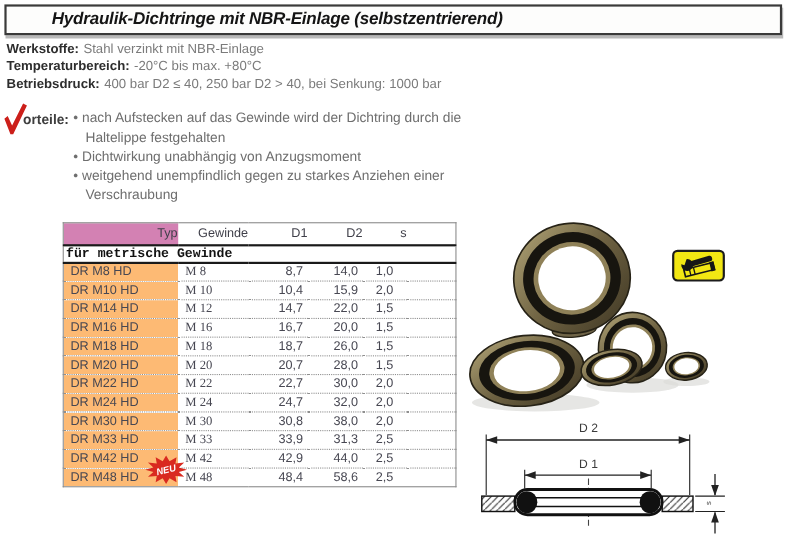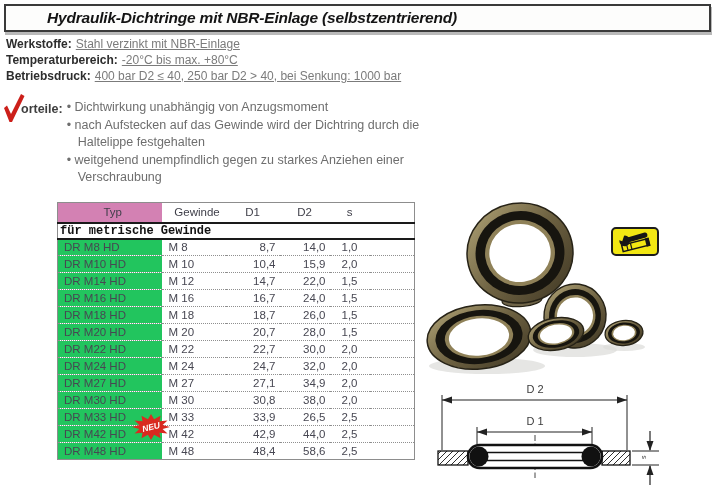--- a/index.html
+++ b/index.html
@@ -12,48 +12,48 @@
                background:#fdfdfc; border:2px solid #3a3a3a;
                box-shadow:1px 3px 0 #b9b9b9; display:flex; align-items:center;
                padding-left:41px; }
   .title-bar span { font-size:15.5px; font-weight:bold; font-style:italic;
                     color:#141414; letter-spacing:-0.2px; }
 
   
   .specs { position:absolute; left:6px; top:36px; }
   .spec-line { font-size:12px; line-height:16px; white-space:nowrap; }
   .spec-line b { color:#2d2d2d; margin-right:4px; }
-  .spec-line span { color:#7b7b7b;text-decoration:underline; }
+  .spec-line span { color:#7b7b7b; }
 
   
   .vorteile { position:absolute; left:2px; top:97px; display:flex; align-items:flex-start; }
   .v-label { display:flex; align-items:flex-start; flex:0 0 auto; }
   .v-label svg { margin-top:-4px; }
   .v-label .vtext { font-size:12.5px; font-weight:bold; color:#3e3e3e;
                     margin-left:-4px; margin-top:5px; }
   .v-items { list-style:none; margin-left:4px; margin-top:2px; width:392px; }
   .v-items li { font-size:12.5px; line-height:17.5px; color:#6e6e6e;
                 padding-left:11px; text-indent:-11px; }
   .v-items li::before { content:"\2022\00a0"; color:#6e6e6e; }
 
   
   table.product { position:absolute; left:57px; top:202px; width:357px;
                   border-collapse:collapse; border:1px solid #8d8d8d;
                   font-size:11.5px; color:#474752; table-layout:fixed; }
-  table.product th { font-weight:normal; color:#3f3f49; height:20px; text-align:center; }
+  table.product th { font-weight:normal; color:#3f3f49; height:20px; text-align:right; }
   th.col-typ  { background:#d381b3; text-align:left; padding-left:6px; }
   th.col-gew  { text-align:left; padding-left:7px; }
   tr.head-row { border-bottom:2px solid #1a1a1a; }
   tr.section-row { border-bottom:2px solid #1a1a1a; }
   tr.section-row td { font-weight:bold; color:#121212; font-size:12px;
                       height:16px; padding-left:2px;font-family:Liberation Mono, monospace; }
   tr.data-row { height:17px; border-top:1px dotted #8f8f8f; }
   tr.data-row.first { border-top:none; }
-  td.c-typ { background:#22c55e; padding-left:6px; position:relative; }
-  td.c-gew { padding-left:7px; }
+  td.c-typ { background:#fdba74; padding-left:6px; position:relative; }
+  td.c-gew { padding-left:7px;font-family:Liberation Serif, serif; }
   td.c-d1, td.c-d2 { text-align:right; padding-right:4px; }
   td.c-s { text-align:right; padding-right:12px; }
 
   
   .neu-badge { position:absolute; left:131px; top:413px; width:40px; height:28px; z-index:5; }
 
   
   .photo { position:absolute; left:425px; top:198px; }
   .tool-icon { position:absolute; left:611px; top:227px; width:48px; height:29px;
                background:#f2e713; border:2px solid #1c1c1c; border-radius:5px;
@@ -83,22 +83,22 @@
   </div>
 
   <div class="vorteile">
     <div class="v-label">
       <svg width="23" height="30" viewBox="0 0 23 30">
         <path d="M2 15 L5 12.5 L9 21 L19 1 L22.5 3 L10 29 L7.5 29 Z" fill="#cc1f1a"></path>
       </svg>
       <span class="vtext">orteile:</span>
     </div>
     <ul class="v-items">
+      <li>nach Aufstecken auf das Gewinde wird der Dichtring durch die Haltelippe festgehalten</li>
       <li>Dichtwirkung unabhängig von Anzugsmoment</li>
-      <li>nach Aufstecken auf das Gewinde wird der Dichtring durch die Haltelippe festgehalten</li>
       <li>weitgehend unempfindlich gegen zu starkes Anziehen einer Verschraubung</li>
     </ul>
   </div>
 
   <table class="product">
     <colgroup>
       <col style="width:104px">
         <col style="width:64px">
         <col style="width:54px">
       <col style="width:50px">
@@ -140,21 +140,21 @@
       <td class="c-gew">M 12</td>
       <td class="c-d1">14,7</td>
       <td class="c-d2">22,0</td>
       <td class="c-s">1,5</td>
       <td></td>
     </tr>
         <tr class="data-row">
       <td class="c-typ">DR M16 HD</td>
       <td class="c-gew">M 16</td>
       <td class="c-d1">16,7</td>
-      <td class="c-d2">24,0</td>
+      <td class="c-d2">20,0</td>
       <td class="c-s">1,5</td>
       <td></td>
     </tr>
         <tr class="data-row">
       <td class="c-typ">DR M18 HD</td>
       <td class="c-gew">M 18</td>
       <td class="c-d1">18,7</td>
       <td class="c-d2">26,0</td>
       <td class="c-s">1,5</td>
       <td></td>
@@ -177,40 +177,32 @@
     </tr>
         <tr class="data-row">
       <td class="c-typ">DR M24 HD</td>
       <td class="c-gew">M 24</td>
       <td class="c-d1">24,7</td>
       <td class="c-d2">32,0</td>
       <td class="c-s">2,0</td>
       <td></td>
     </tr>
         <tr class="data-row">
-      <td class="c-typ">DR M27 HD</td>
-      <td class="c-gew">M 27</td>
-      <td class="c-d1">27,1</td>
-      <td class="c-d2">34,9</td>
-      <td class="c-s">2,0</td>
-      <td></td>
-    </tr>
-        <tr class="data-row">
       <td class="c-typ">DR M30 HD</td>
       <td class="c-gew">M 30</td>
       <td class="c-d1">30,8</td>
       <td class="c-d2">38,0</td>
       <td class="c-s">2,0</td>
       <td></td>
     </tr>
         <tr class="data-row">
       <td class="c-typ">DR M33 HD</td>
       <td class="c-gew">M 33</td>
       <td class="c-d1">33,9</td>
-      <td class="c-d2">26,5</td>
+      <td class="c-d2">31,3</td>
       <td class="c-s">2,5</td>
       <td></td>
     </tr>
         <tr class="data-row">
       <td class="c-typ">DR M42 HD</td>
       <td class="c-gew">M 42</td>
       <td class="c-d1">42,9</td>
       <td class="c-d2">44,0</td>
       <td class="c-s">2,5</td>
       <td></td>

